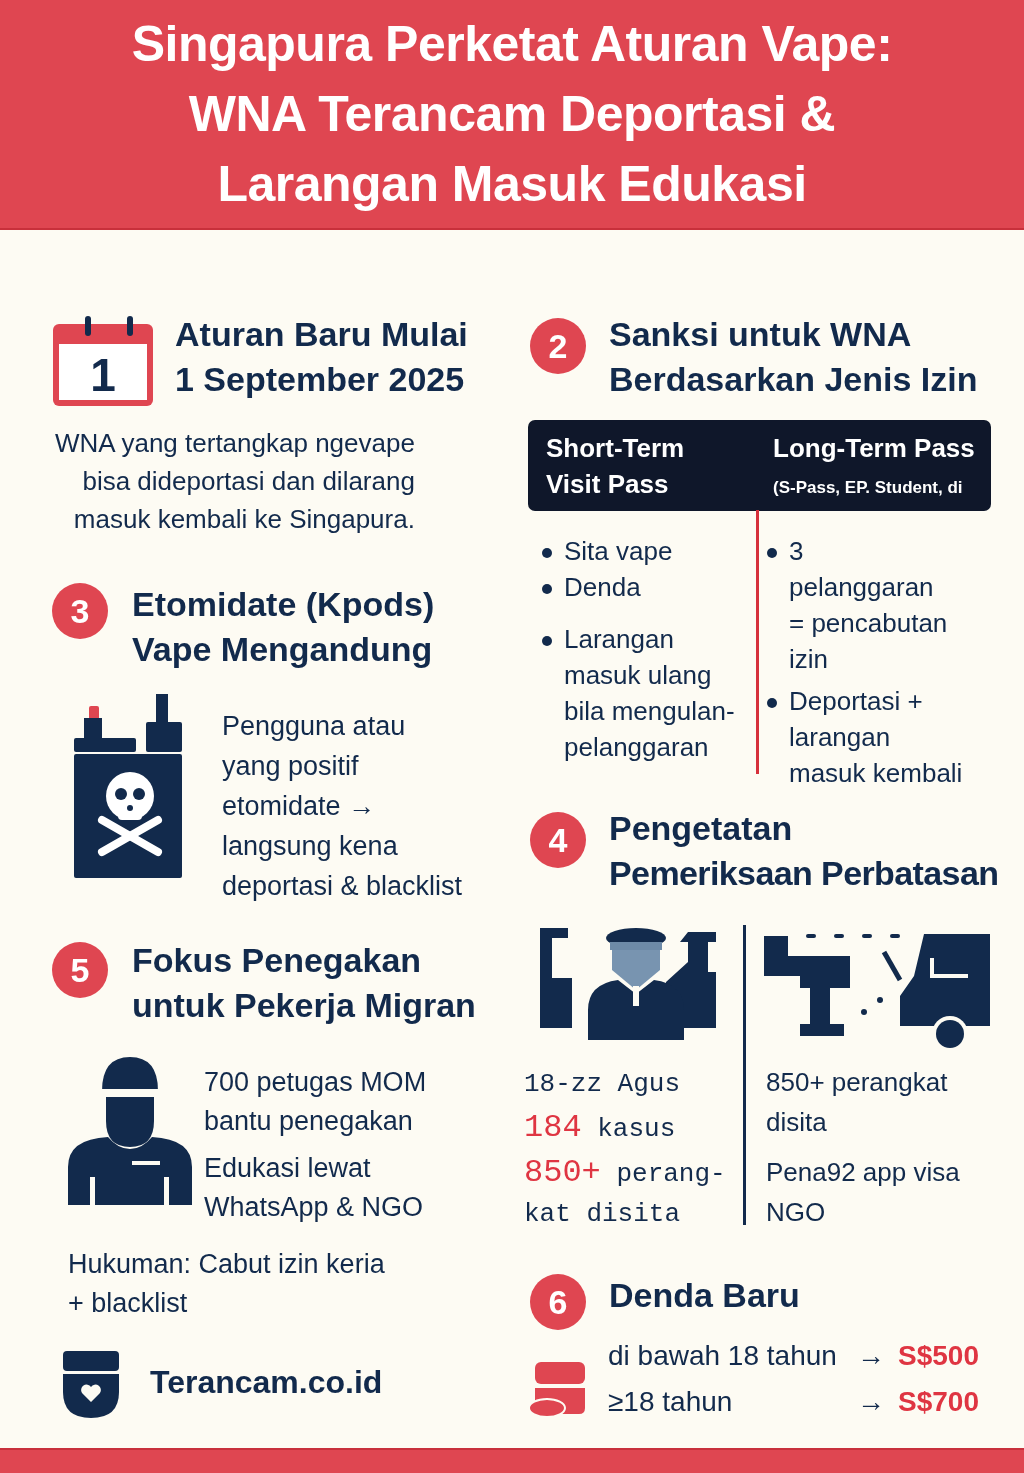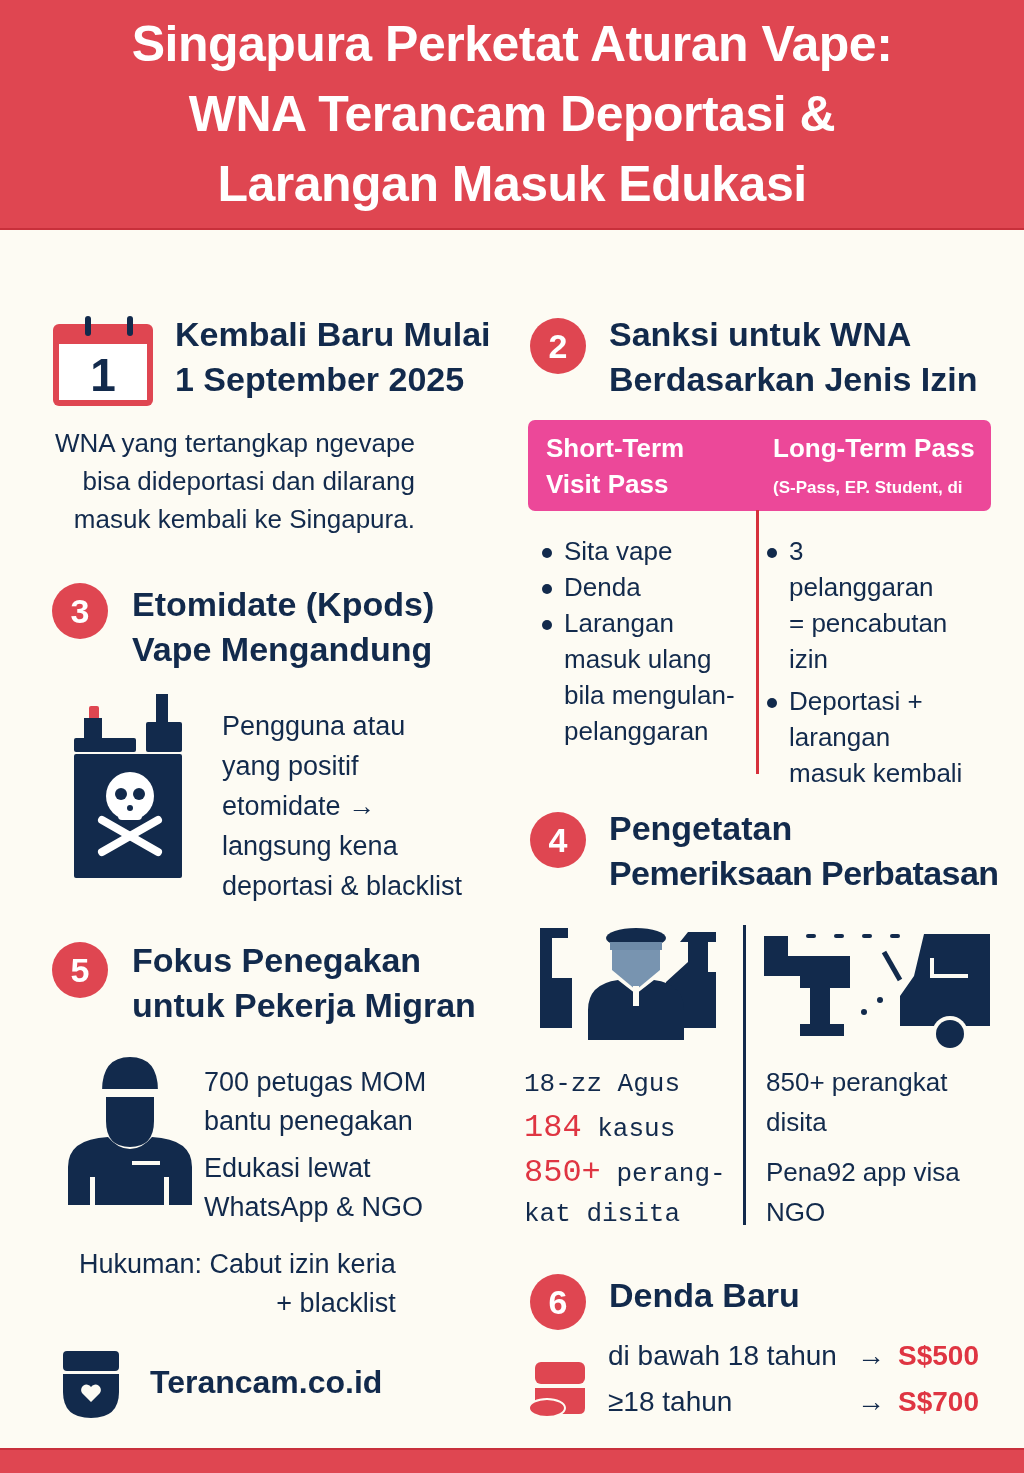--- a/index.html
+++ b/index.html
@@ -6,21 +6,21 @@
   html, body { width: 1024px; height: 1473px; overflow: hidden; }
   body { background: #fdfbf3; font-family: "Liberation Sans", "DejaVu Sans", sans-serif; color: #122a4c; position: relative; }
   .header { position: absolute; left: 0; top: 0; width: 1024px; height: 230px; background: #df4651; border-bottom: 2px solid #c8303b; display: flex; align-items: center; justify-content: center; }
   .header h1 { color: #ffffff; font-size: 50px; line-height: 70px; text-align: center; font-weight: 700; letter-spacing: -0.5px; }
   .footer-band { position: absolute; left: 0; top: 1448px; width: 1024px; height: 25px; background: #df4651; border-top: 2px solid #c8303b; }
   .abs { position: absolute; }
   .badge { position: absolute; width: 56px; height: 56px; border-radius: 50%; background: #df4651; color: #fff; font-weight: 700; font-size: 34px; display: flex; align-items: center; justify-content: center; }
   .sec-title { position: absolute; font-weight: 700; font-size: 34px; line-height: 45px; color: #122a4c; }
   .body-text { position: absolute; font-size: 26px; line-height: 40px; color: #122a4c; }
   .red { color: #df3542; }
-  .pass-box { position: absolute; left: 528px; top: 420px; width: 463px; height: 91px; background: #ec4899; border-radius: 7px; }
+  .pass-box { position: absolute; left: 528px; top: 420px; width: 463px; height: 91px; background: #0f172a; border-radius: 7px; }
   .pass-col-title { position: absolute; color: #fff; font-weight: 700; font-size: 26px; line-height: 36px; }
   .pass-sub { position: absolute; color: #fff; font-weight: 700; font-size: 17px; white-space: nowrap; }
   .vline-red { position: absolute; left: 756px; top: 510px; width: 3px; height: 264px; background: #d6303b; }
   .vline-navy { position: absolute; width: 3px; background: #122a4c; }
   ul.bullets { list-style: none; position: absolute; font-size: 26px; line-height: 36px; color: #122a4c; }
   ul.bullets li { position: relative; padding-left: 24px; margin-bottom: 0; }
   ul.bullets li::before { content: ""; position: absolute; left: 2px; top: 15px; width: 10px; height: 10px; border-radius: 50%; background: #122a4c; }
   .fine-row { position: absolute; font-size: 28px; line-height: 40px; color: #122a4c; white-space: nowrap; }
   .fine-amount { position: absolute; font-size: 28px; font-weight: 700; color: #df3542; }
   .fine-arrow { position: absolute; font-size: 28px; color: #122a4c; }
@@ -39,21 +39,21 @@
 <div class="abs" style="left:52px;top:314px;width:102px;height:94px;">
   <svg width="102" height="94" viewBox="0 0 102 94">
     <rect x="1" y="10" width="100" height="82" rx="6" fill="#df4651"></rect>
     <rect x="7" y="30" width="88" height="56" fill="#fff"></rect>
     <rect x="33" y="2" width="6" height="20" rx="3" fill="#122a4c"></rect>
     <rect x="75" y="2" width="6" height="20" rx="3" fill="#122a4c"></rect>
   </svg>
   <div style="position:absolute;left:0;top:34px;width:102px;text-align:center;font-size:46px;font-weight:700;color:#122a4c;">1</div>
 </div>
 <div class="sec-title" style="left:175px;top:312px;">
-  <div>Kembali Baru Mulai</div>
+  <div>Aturan Baru Mulai</div>
   <div>1 September 2025</div>
 </div>
 <div class="body-text" style="left:55px;top:424px;font-size:26px;line-height:38px;text-align:right;">
   <div>WNA yang tertangkap ngevape</div>
   <div>bisa dideportasi dan dilarang</div>
   <div>masuk kembali ke Singapura.</div>
 </div>
 
 <div class="badge" style="left:530px;top:318px;">2</div>
 <div class="sec-title" style="left:609px;top:312px;">
@@ -65,21 +65,21 @@
     <div>Short-Term</div>
     <div>Visit Pass</div>
   </div>
   <div class="pass-col-title" style="left:245px;top:10px;white-space:nowrap;">Long-Term Pass</div>
   <div class="pass-sub" style="left:245px;top:58px;">(S-Pass, EP. Student, di</div>
 </div>
 <div class="vline-red"></div>
 <ul class="bullets" style="left:540px;top:533px;width:210px;">
   <li>Sita vape</li>
   <li>Denda</li>
-  <li style="width:200px;">Larangan masuk ulang bila mengulan- pelanggaran</li>
+  <li style="width:200px;margin-top:16px;">Larangan masuk ulang bila mengulan- pelanggaran</li>
 </ul>
 <ul class="bullets" style="left:765px;top:533px;width:210px;">
   <li style="width:190px;margin-bottom:6px;">3 pelanggaran = pencabutan izin</li>
   <li style="width:200px;">Deportasi + larangan masuk kembali</li>
 </ul>
 
 <div class="badge" style="left:52px;top:583px;">3</div>
 <div class="sec-title" style="left:132px;top:582px;">
   <div>Etomidate (Kpods)</div>
   <div>Vape Mengandung</div>
@@ -174,21 +174,21 @@
     <rect x="98" y="122" width="5" height="28" fill="#fdfbf3"></rect>
     <rect x="66" y="106" width="28" height="4" fill="#fdfbf3"></rect>
   </svg>
 </div>
 <div class="body-text" style="left:204px;top:1063px;font-size:27px;line-height:39px;">
   <div>700 petugas MOM</div>
   <div>bantu penegakan</div>
   <div style="margin-top:8px;">Edukasi lewat</div>
   <div>WhatsApp &amp; NGO</div>
 </div>
-<div class="body-text" style="left:79px;top:1245px;font-size:27px;line-height:39px;text-align:right;">
+<div class="body-text" style="left:68px;top:1245px;font-size:27px;line-height:39px;">
   <div>Hukuman: Cabut izin keria</div>
   <div>+ blacklist</div>
 </div>
 
 <div class="badge" style="left:530px;top:1274px;">6</div>
 <div class="sec-title" style="left:609px;top:1273px;">Denda Baru</div>
 <div class="abs" style="left:527px;top:1360px;width:60px;height:58px;">
   <svg width="60" height="58" viewBox="0 0 60 58">
     <rect x="8" y="2" width="50" height="22" rx="6" fill="#df4651"></rect>
     <path d="M8 28 h50 v20 q0 6 -6 6 h-44 z" fill="#df4651"></path>

